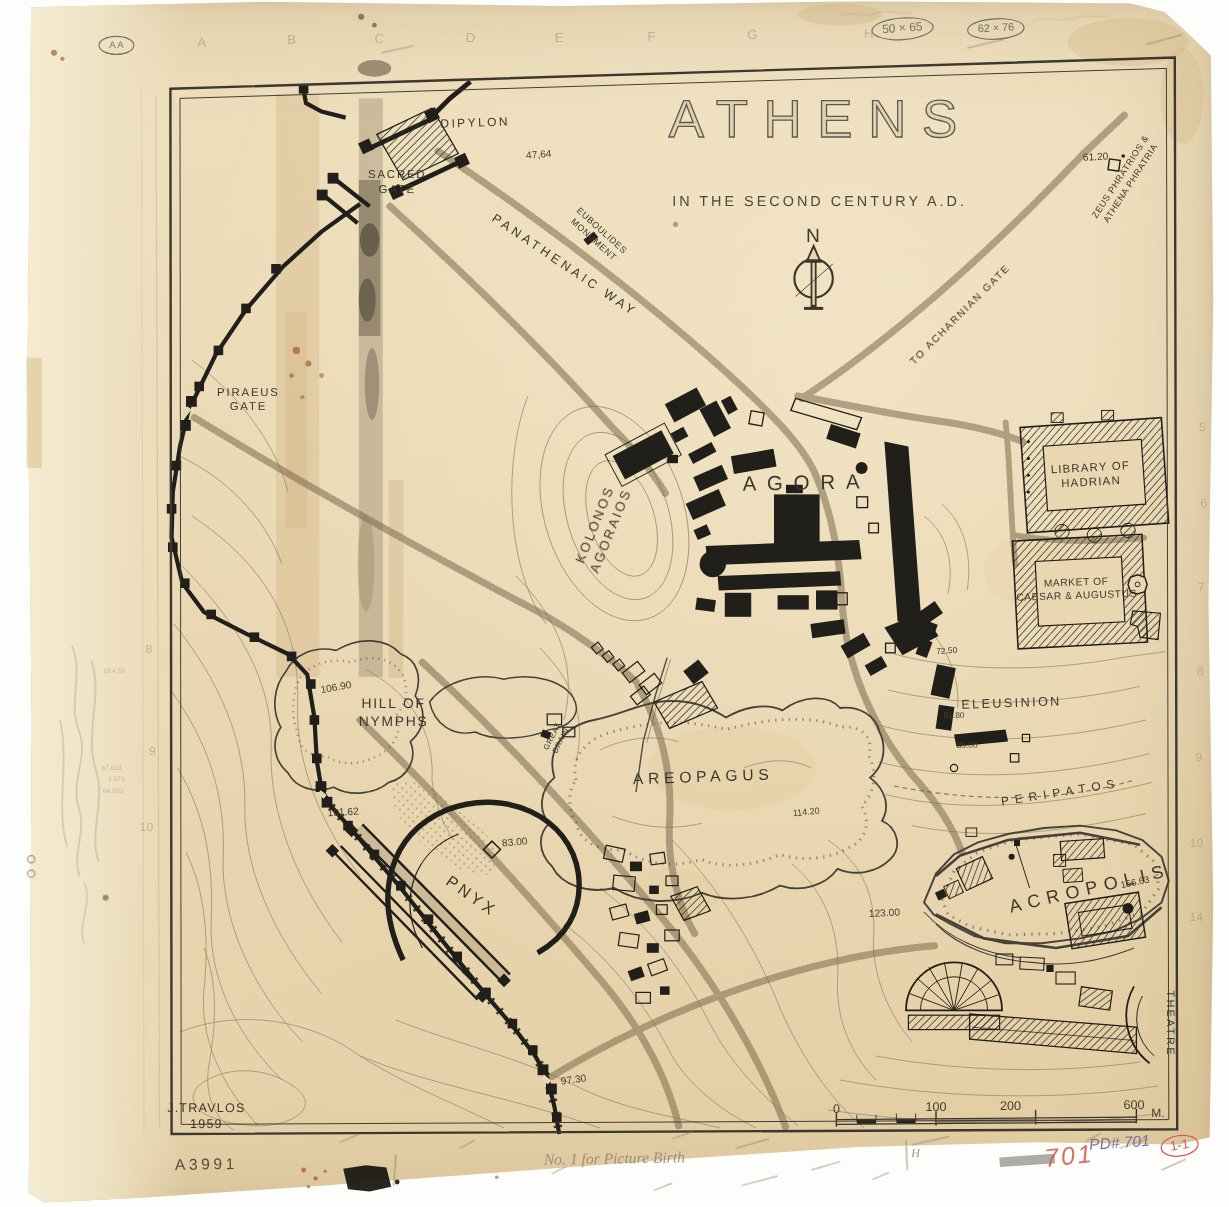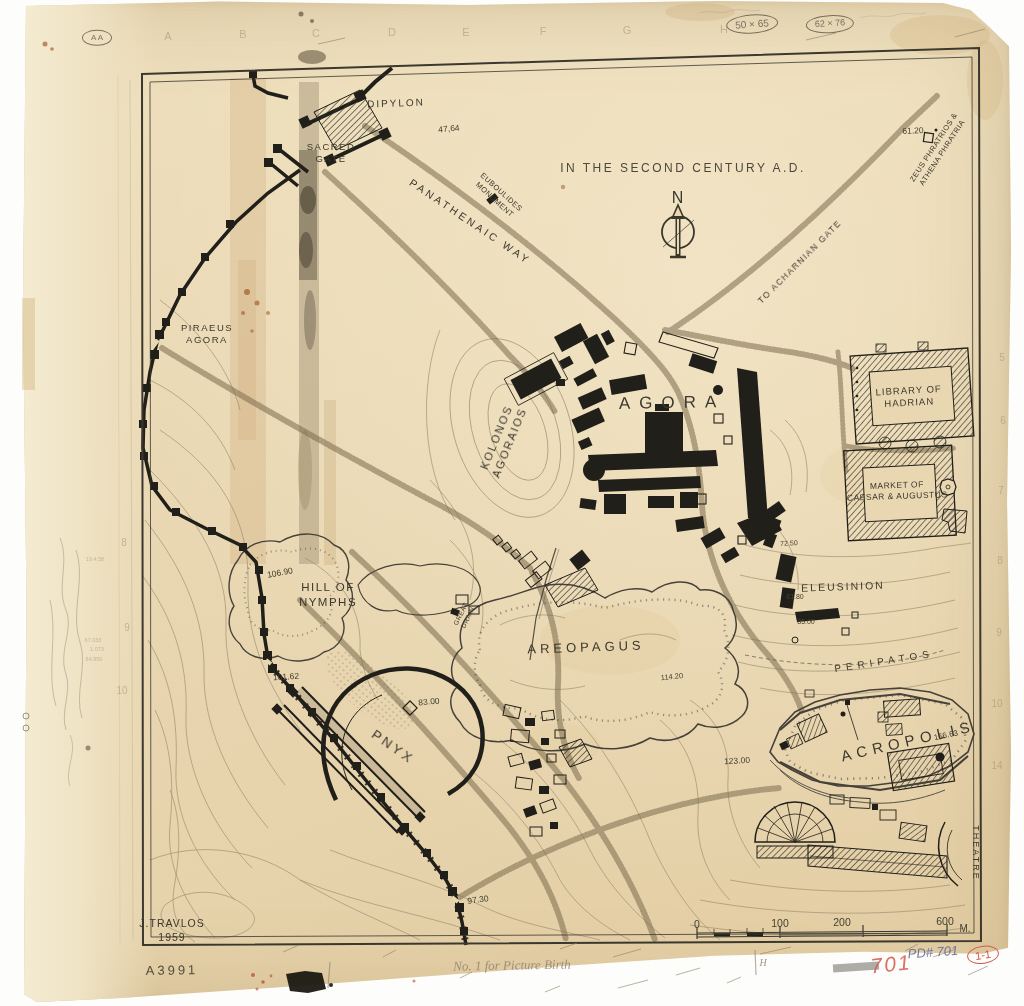--- a/index.html
+++ b/index.html
@@ -451,35 +451,36 @@
       <path d="M60,538 C70,562 56,586 66,610 C74,630 58,652 66,674 C72,692 60,712 66,730" stroke="#6b6454" stroke-width="0.8" opacity="0.7"></path>
       <path d="M76,550 C86,580 70,612 80,642 C88,666 74,694 82,718" stroke="#6b6454" stroke-width="0.8" opacity="0.7"></path>
       <path d="M50,600 C58,636 46,672 56,706" stroke="#6b6454" stroke-width="0.8" opacity="0.7"></path>
       <path d="M70,735 C78,752 64,770 70,786" stroke="#6b6454" stroke-width="0.8" opacity="0.6"></path>
       <circle cx="26" cy="716" r="3" stroke="#5a5244"></circle>
       <circle cx="26" cy="728" r="3" stroke="#5a5244"></circle>
       <circle cx="88" cy="748" r="2.5" fill="#5a5244" stroke="none"></circle>
     </g>
   </svg>
 
+  <div class="title-main" style="left:684px;top:100px">ATHENS</div>
   <div class="title-sub2" style="left:683px;top:168px">IN THE SECOND CENTURY A.D.</div>
 
   <div id="labels">
         <div class="lbl place" style="left: 678px; top: 198px; font-size: 16px; letter-spacing: 1px; transform: translate(-50%, -50%) rotate(0deg);">N</div>
         <div class="lbl place" style="left: 396px; top: 103px; font-size: 10px; letter-spacing: 2px; transform: translate(-50%, -50%) rotate(-2deg);">DIPYLON</div>
         <div class="lbl place" style="left: 303px; top: 153px; font-size: 9.5px; letter-spacing: 1.5px; transform: translate(-50%, -50%) rotate(0deg); margin-left: 28px;">SACRED
 GATE</div>
         <div class="lbl place" style="left: 498px; top: 196px; font-size: 7.5px; letter-spacing: 0.5px; transform: translate(-50%, -50%) rotate(42deg);">EUBOULIDES
 MONUMENT</div>
         <div class="lbl place" style="left: 470px; top: 222px; font-size: 10.5px; letter-spacing: 3px; transform: translate(-50%, -50%) rotate(34deg);">PANATHENAIC  WAY</div>
         <div class="lbl place" style="left: 938px; top: 150px; font-size: 7.5px; letter-spacing: 0.5px; transform: translate(-50%, -50%) rotate(-57deg);">ZEUS PHRATRIOS &amp;
 ATHENA PHRATRIA</div>
         <div class="lbl place" style="left: 800px; top: 262px; font-size: 8.5px; letter-spacing: 1.5px; transform: translate(-50%, -50%) rotate(-45deg);">TO ACHARNIAN GATE</div>
         <div class="lbl place" style="left: 207px; top: 334px; font-size: 9.5px; letter-spacing: 1.5px; transform: translate(-50%, -50%) rotate(0deg);">PIRAEUS
-AGORA</div>
+GATE</div>
         <div class="lbl place" style="left: 503px; top: 440px; font-size: 11px; letter-spacing: 2px; transform: translate(-50%, -50%) rotate(-68deg);">KOLONOS
 AGORAIOS</div>
         <div class="lbl place" style="left: 672px; top: 403px; font-size: 17px; letter-spacing: 9px; transform: translate(-50%, -50%) rotate(-1deg);">AGORA</div>
         <div class="lbl place" style="left: 909px; top: 397px; font-size: 9.5px; letter-spacing: 1px; transform: translate(-50%, -50%) rotate(-3deg);">LIBRARY OF
 HADRIAN</div>
         <div class="lbl place" style="left: 897px; top: 491px; font-size: 8.5px; letter-spacing: 0.5px; transform: translate(-50%, -50%) rotate(-2deg);">MARKET OF
 CAESAR &amp; AUGUSTUS</div>
         <div class="lbl place" style="left: 843px; top: 587px; font-size: 10.5px; letter-spacing: 2px; transform: translate(-50%, -50%) rotate(-2deg);">ELEUSINION</div>
         <div class="lbl place" style="left: 328px; top: 595px; font-size: 11.5px; letter-spacing: 1.5px; transform: translate(-50%, -50%) rotate(0deg);">HILL OF
 NYMPHS</div>

